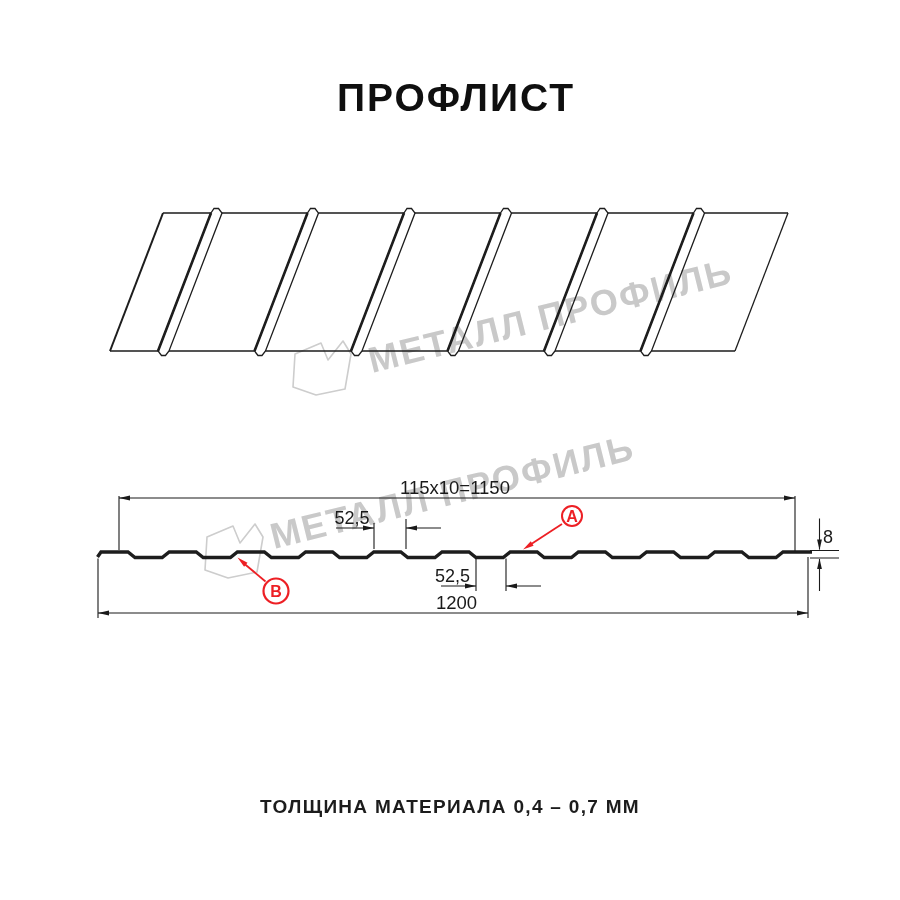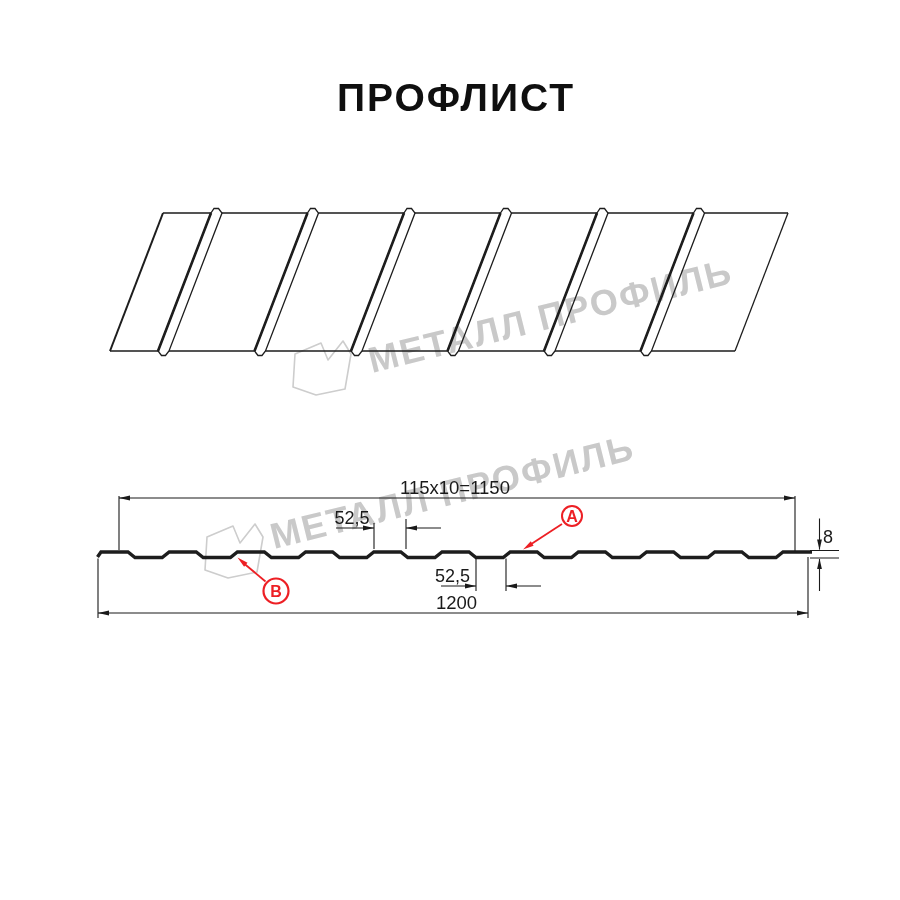--- a/index.html
+++ b/index.html
@@ -113,13 +113,14 @@
 
       <g>
         <line x1="265.5" y1="581.5" x2="244" y2="563.5" stroke="#ed1f24" stroke-width="1.8"></line>
         <polygon points="237.5,557.5 247.5,562.7 244.1,566.7" fill="#ed1f24"></polygon>
         <circle cx="276" cy="591" r="12.5" fill="none" stroke="#ed1f24" stroke-width="2.2"></circle>
         <text class="red-label" x="276" y="597" text-anchor="middle" fill="#ed1f24" font-size="18">B</text>
       </g>
     </g>
   </svg>
 
+  <div class="footer-note">ТОЛЩИНА МАТЕРИАЛА 0,4 – 0,7 ММ</div>
 </div>
 
 </body></html>

